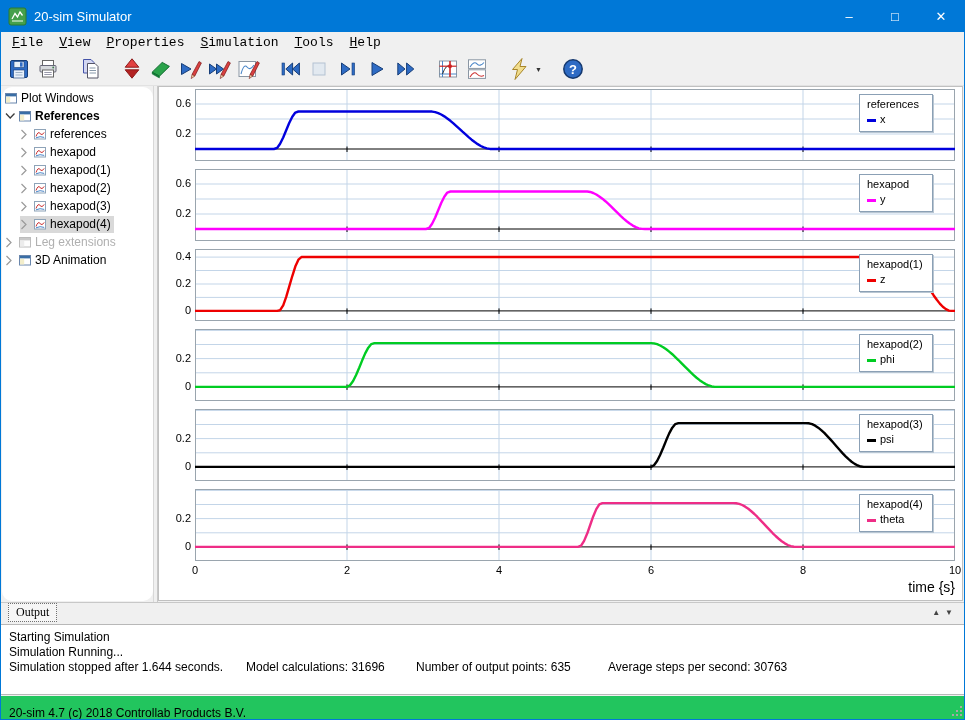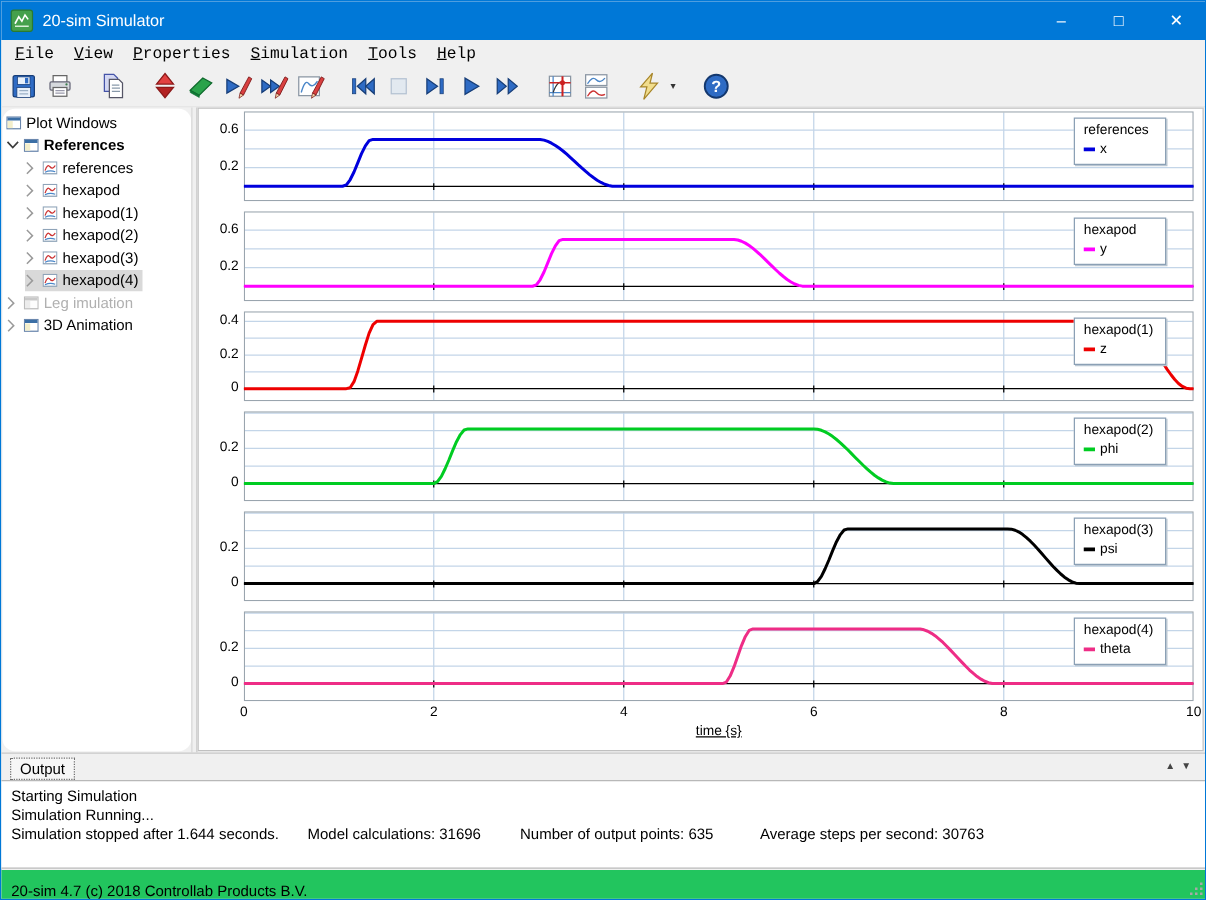--- a/index.html
+++ b/index.html
@@ -34,25 +34,25 @@
   .chev { width:14px; height:11px; display:inline-flex; align-items:center; }
   .ticon { width:12px; height:11px; margin-right:4px; }
   .tlabel { font-size:12px; }
   .tlabel.bold { font-weight:bold; }
   .tlabel.disabled { color:#b0b0b0; }
   
   #plot-area { position:absolute; left:157px; top:0; width:805px; height:515px; background:#fff; border:1px solid #c0c0c0; }
   #plot-area svg.panel { position:absolute; }
   .ylabel { position:absolute; width:32px; text-align:right; font-size:11px; color:#000; }
   .xlabel { position:absolute; width:24px; text-align:center; font-size:11px; color:#000; }
-  .axis-title { position:absolute; text-align:center; font-size:11px; color:#000;text-decoration:underline; }
+  .axis-title { position:absolute; text-align:right; font-size:14px; color:#000; }
   .legend { position:absolute; background:#fff; border:1px solid #8ba0b5; box-shadow:1px 1px 0 #b9c6d2; padding:2px 7px 4px 7px; font-size:11px; line-height:15px; }
   .legend .lg-marker { display:inline-block; width:9px; height:3px; margin-right:4px; vertical-align:middle; }
   
-  #output-header { position:absolute; left:0; top:601px; width:965px; height:22px; background:#f0f0f0; border-top:1px solid #c8c8c8; display:flex; align-items:flex-end; }
+  #output-header { position:absolute; left:0; top:601px; width:965px; height:22px; background:#f0f0f0; border-top:1px solid #c8c8c8; display:flex; align-items:flex-start;font-family:Liberation Serif, serif; }
   #output-tab { margin-left:7px; padding:1px 7px; border:1px dotted #707070; font-size:12px; background:#f6f6f6; }
   #output-arrows { position:absolute; right:8px; top:5px; font-size:8px; color:#444; letter-spacing:5px; }
   #output-messages { position:absolute; left:0; top:623px; width:965px; height:71px; background:#fff; border-top:1px solid #b8b8b8; border-bottom:1px solid #b8b8b8; overflow:hidden; }
   .out-line { position:relative; height:15px; }
   .out-line span { position:absolute; top:0; font-size:12px; white-space:nowrap; }
   #statusbar { position:absolute; left:0; top:695px; width:965px; height:24px; background:#22c55e; display:flex; align-items:flex-end; }
   #status-text { margin-left:8px; font-size:12px; }
   #resize-grip { position:absolute; right:2px; bottom:2px; }
 </style>
 </head>
@@ -332,21 +332,21 @@
             <span class="chev">
               <svg width="11" height="11" viewBox="0 0 11 11">
                 <path d="M1.5,1 L6,5.5 L1.5,10" fill="none" stroke="#9a9a9a" stroke-width="1.2"></path>
               </svg>
             </span>
             <svg class="ticon" viewBox="0 0 12 11">
               <rect x="0.5" y="0.5" width="11" height="9.5" fill="#fdfdfd" stroke="#bcbcbc"></rect>
               <rect x="1" y="1" width="10" height="2.4" fill="#c9c9c9"></rect>
               <rect x="1" y="3.8" width="4.2" height="5.7" fill="#ececec"></rect>
             </svg>
-            <span class="tlabel disabled">Leg imulation</span>
+            <span class="tlabel disabled">Leg extensions</span>
           </span>
         </div>
         <div class="tree-row" style="padding-left: 3px;">
           <span class="hl">
             <span class="chev">
               <svg width="11" height="11" viewBox="0 0 11 11">
                 <path d="M1.5,1 L6,5.5 L1.5,10" fill="none" stroke="#9a9a9a" stroke-width="1.2"></path>
               </svg>
             </span>
             <svg class="ticon" viewBox="0 0 12 11">

